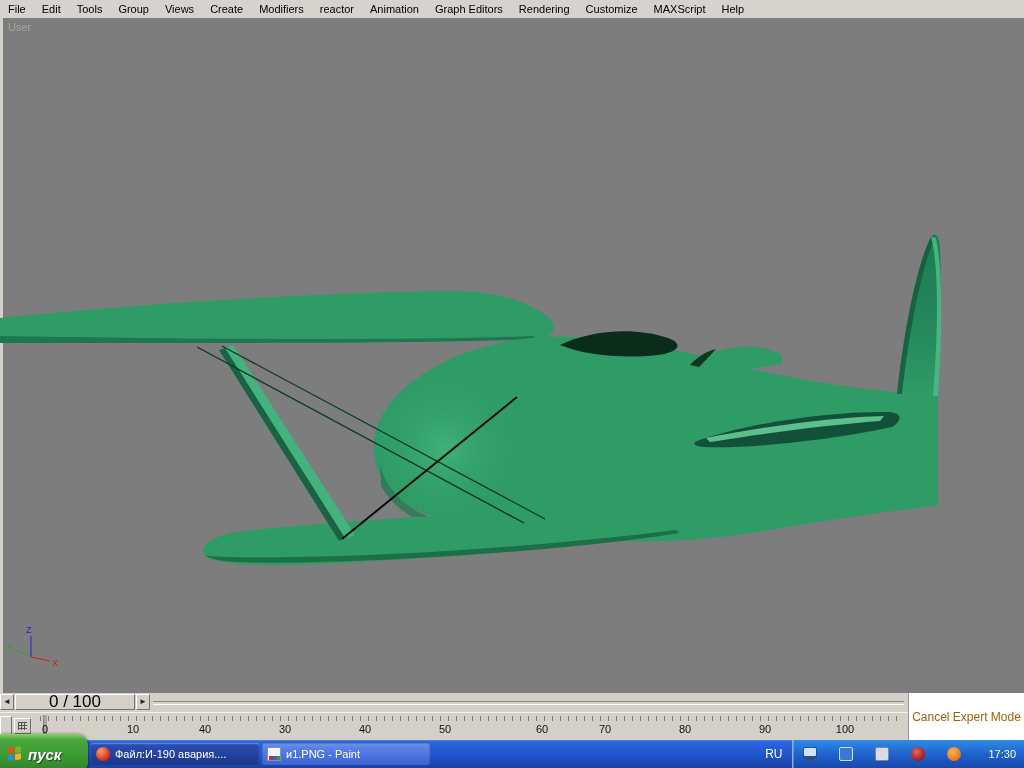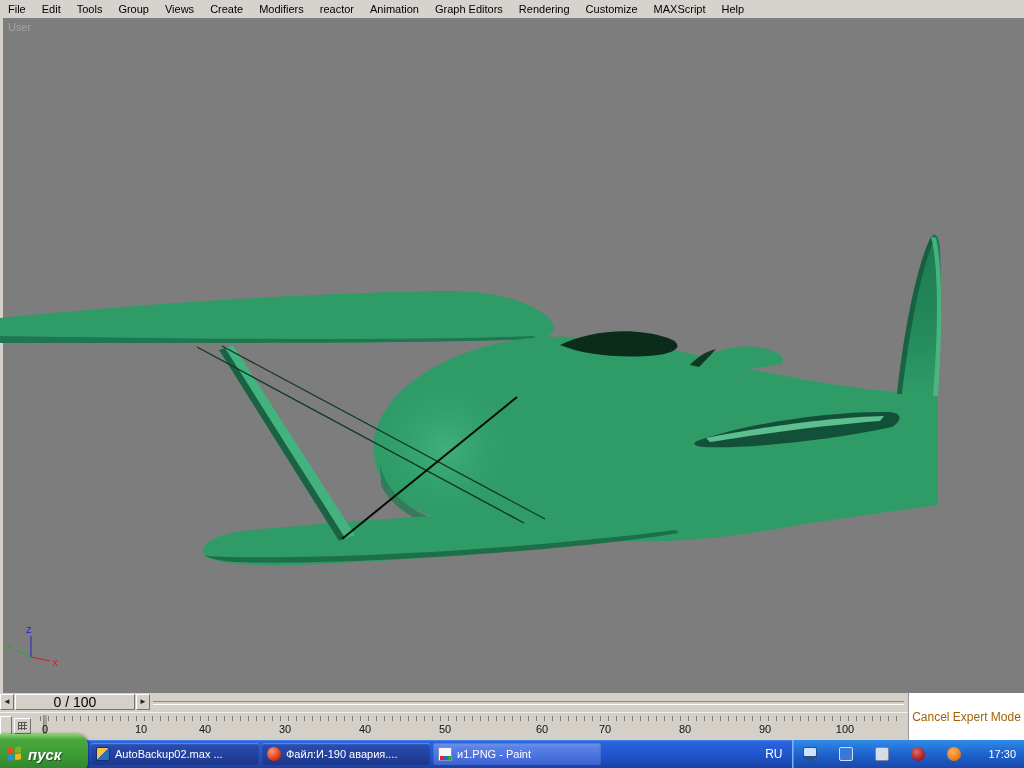--- a/index.html
+++ b/index.html
@@ -18,21 +18,21 @@
   
   .viewport{position:absolute;top:18px;left:0;width:1024px;height:675px;background:#7d7d7d;}
   .vp-left-strip{position:absolute;left:0;top:0;width:3px;height:100%;background:#d4d0c8;}
   .vp-label{position:absolute;left:8px;top:3px;color:#a4a4a4;font-size:11px;z-index:2;}
   svg.scene{position:absolute;left:0;top:0;width:1024px;height:675px;display:block;}
   
   .timeslider-row{position:absolute;top:693px;left:0;width:908px;height:19px;background:#d4d0c8;}
   .bev{background:#d4d0c8;border:1px solid;border-color:#ffffff #75736d #75736d #ffffff;box-sizing:border-box;}
   .ts-btn{position:absolute;top:1px;width:14px;height:16px;font-size:8px;line-height:14px;text-align:center;color:#222;}
   .ts-prev{left:0;}
-  .ts-thumb{position:absolute;left:15px;top:1px;width:120px;height:16px;font-size:14px;line-height:14px;text-align:center;color:#000;}
+  .ts-thumb{position:absolute;left:15px;top:1px;width:120px;height:16px;font-size:17px;line-height:14px;text-align:center;color:#000;}
   .ts-next{left:136px;}
   .ts-groove{position:absolute;left:153px;right:4px;top:8px;height:2px;border-top:1px solid #8b8984;border-bottom:1px solid #ffffff;}
   
   .trackbar-row{position:absolute;top:712px;left:0;width:908px;height:28px;background:#d4d0c8;border-top:1px solid #f2f1ef;box-sizing:border-box;}
   .tb-left-cap{position:absolute;left:0;top:3px;width:12px;height:20px;}
   .tb-mini-btn{position:absolute;left:14px;top:5px;width:17px;height:16px;}
   .grid-ico{
     position:absolute;left:3px;top:3px;width:9px;height:8px;
     background-image:linear-gradient(#555 1px,transparent 1px),linear-gradient(90deg,#555 1px,transparent 1px);
     background-size:3px 3px;
@@ -167,21 +167,21 @@
 
 <div class="trackbar-row">
   <div class="tb-left-cap bev"></div>
   <div class="tb-mini-btn bev">
     <span class="grid-ico"></span>
   </div>
   <div class="ruler">
     <div class="ruler-ticks"></div>
     <div class="frame-marker"></div>
   <span class="tick-label" style="left: 9px;">0</span>
-      <span class="tick-label" style="left: 105px;">10</span>
+      <span class="tick-label" style="left: 97px;">10</span>
       <span class="tick-label" style="left: 169px;">40</span>
       <span class="tick-label" style="left: 249px;">30</span>
       <span class="tick-label" style="left: 329px;">40</span>
       <span class="tick-label" style="left: 409px;">50</span>
       <span class="tick-label" style="left: 506px;">60</span>
       <span class="tick-label" style="left: 569px;">70</span>
       <span class="tick-label" style="left: 649px;">80</span>
       <span class="tick-label" style="left: 729px;">90</span>
       <span class="tick-label" style="left: 809px;">100</span>
     </div>
@@ -193,24 +193,20 @@
   <div class="start-btn">
     <span class="winflag">
         <i class="fr"></i>
         <i class="fg"></i>
         <i class="fb"></i>
         <i class="fy"></i>
       </span>
     <span class="start-label">пуск</span>
   </div>
   <div class="task-btn task-dark">
-    <span class="ticon max-ico"></span>
-    <span class="tlabel">AutoBackup02.max ...</span>
-  </div>
-  <div class="task-btn task-dark">
     <span class="ticon red-ico"></span>
     <span class="tlabel">Файл:И-190 авария....</span>
   </div>
   <div class="task-btn task-active">
     <span class="ticon paint-ico"></span>
     <span class="tlabel">и1.PNG - Paint</span>
   </div>
   <div class="lang">RU</div>
   <div class="tray">
     <span class="tray-ico ti-display"></span>

